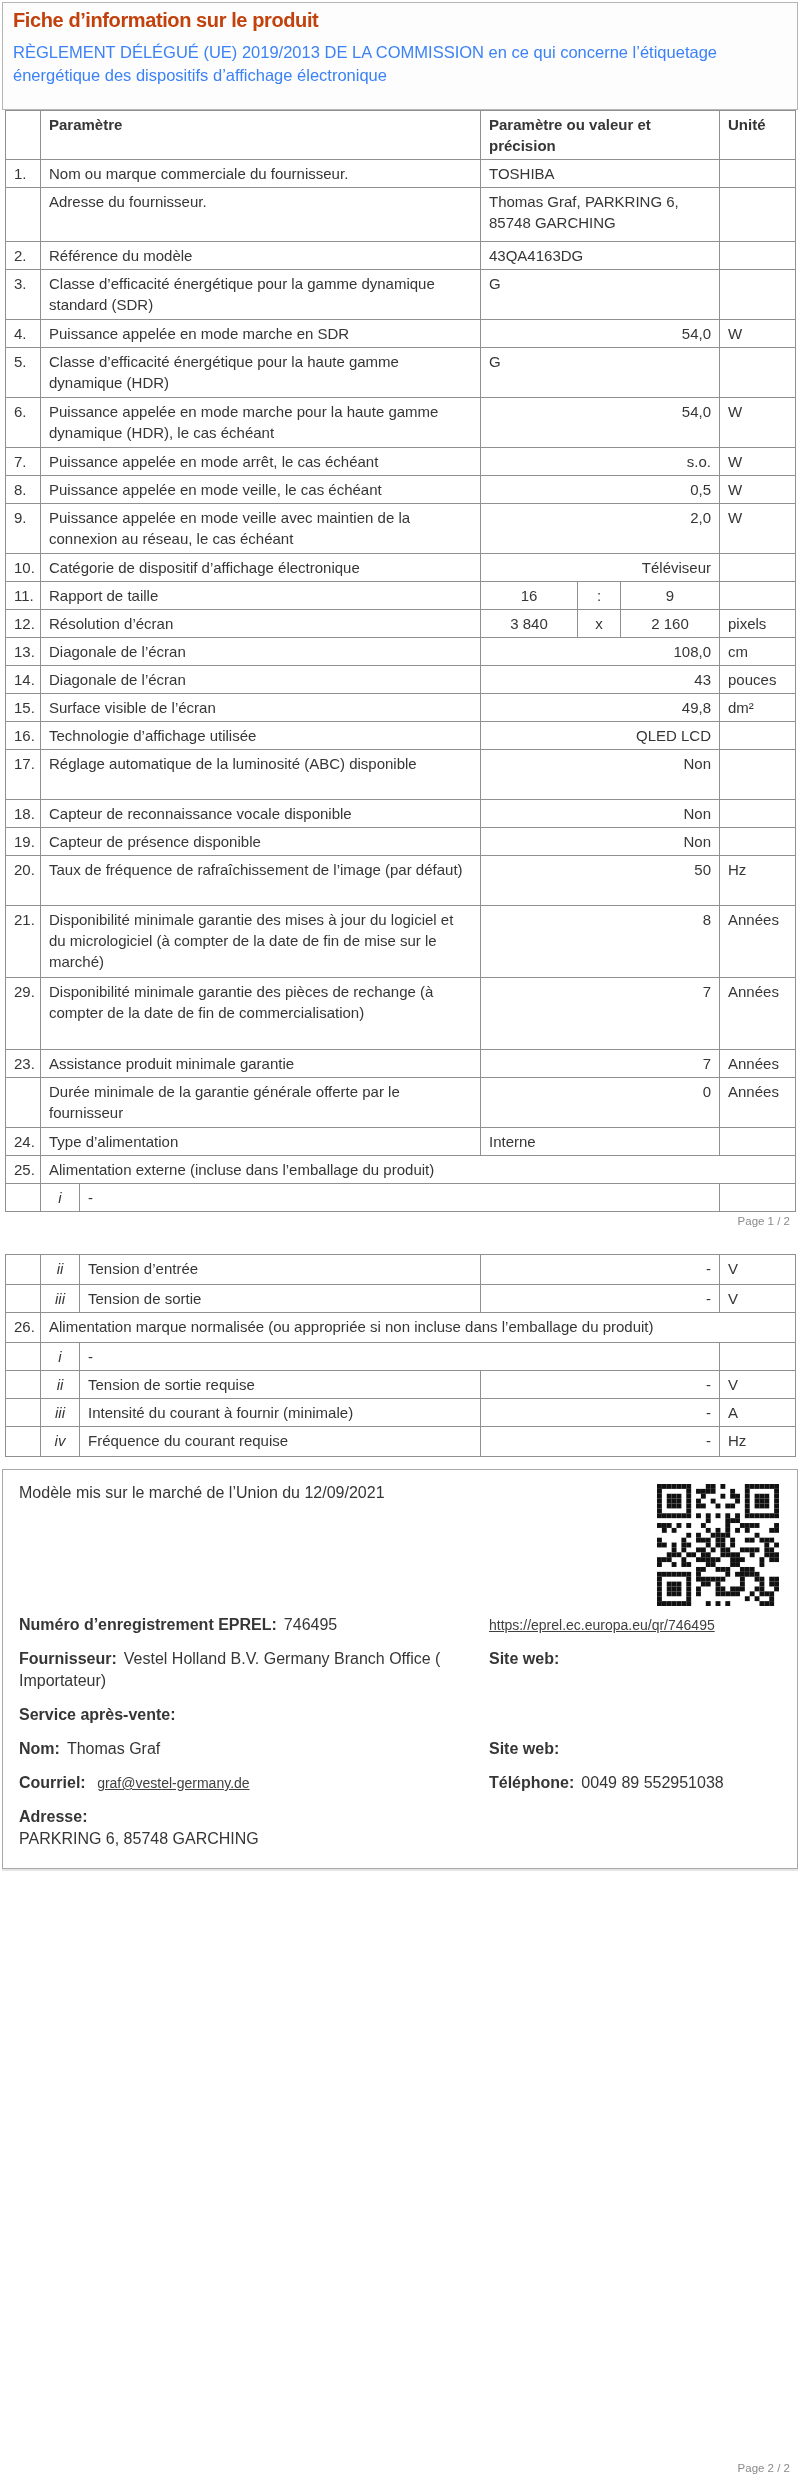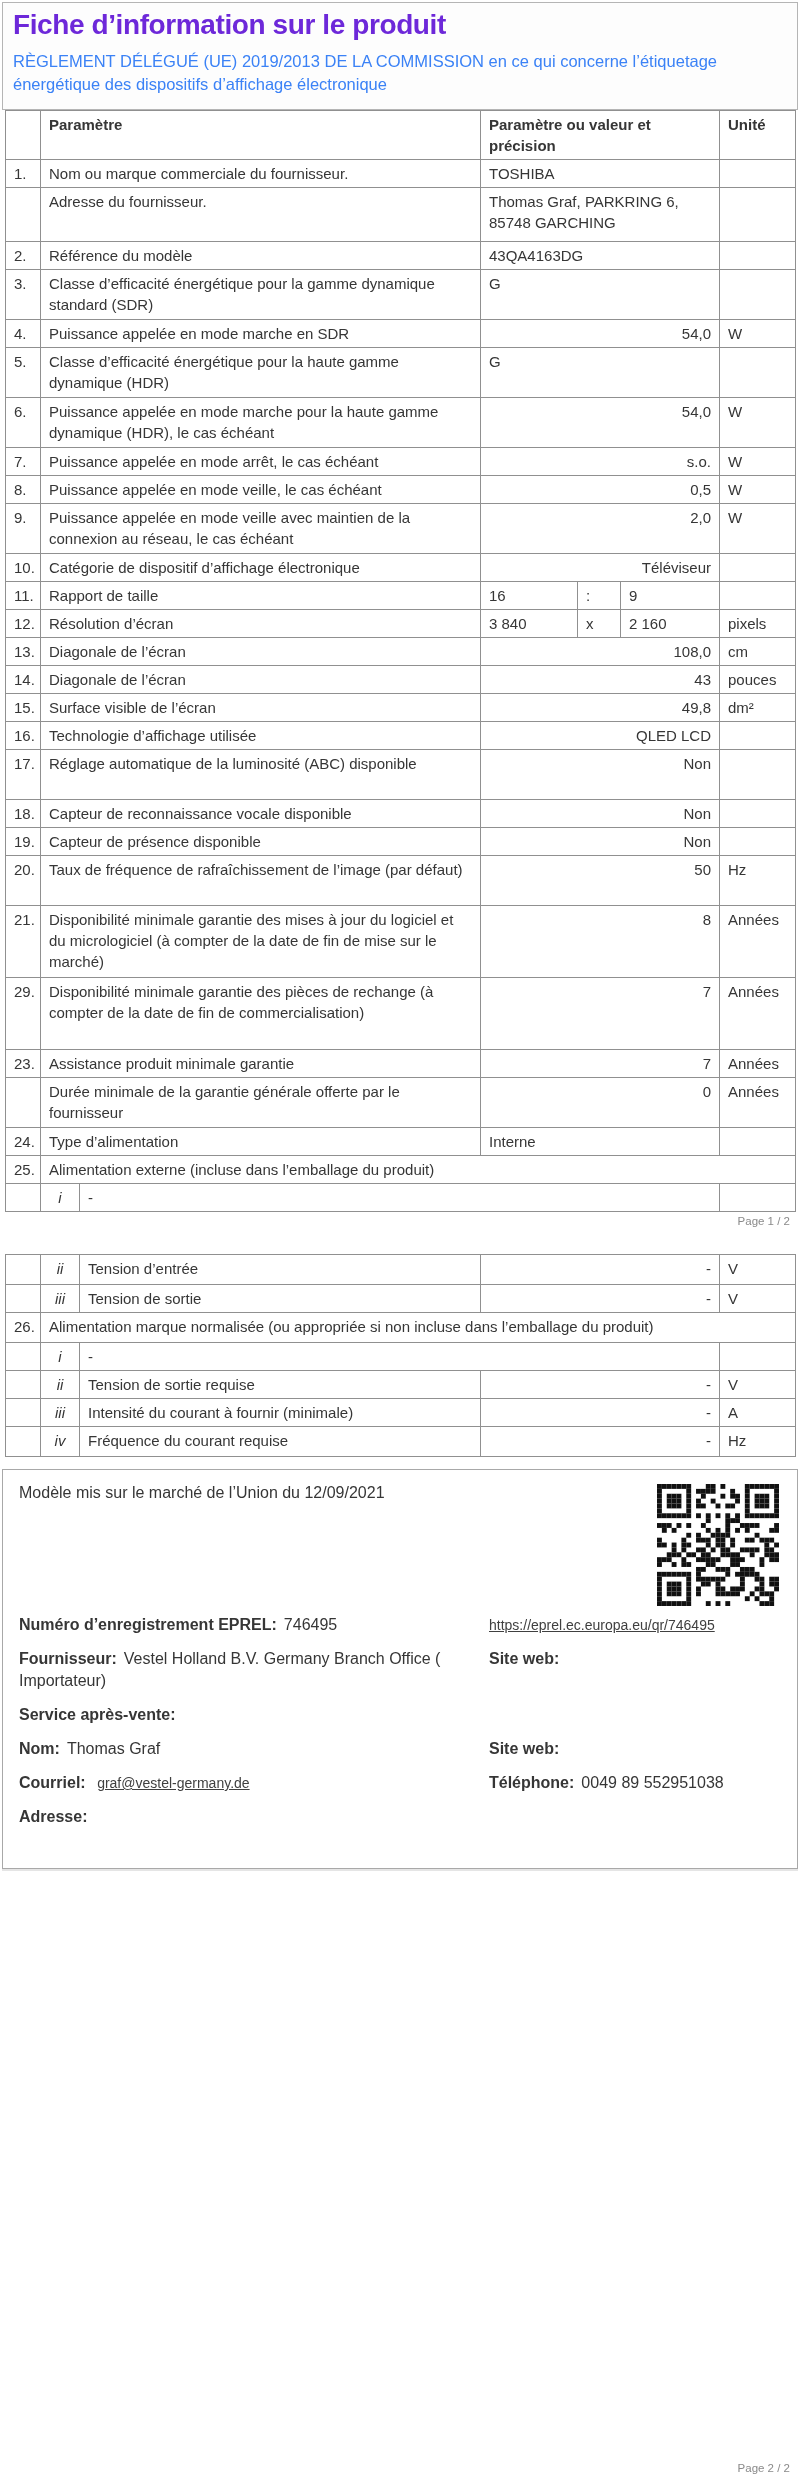--- a/index.html
+++ b/index.html
@@ -1,35 +1,35 @@
 <!DOCTYPE html>
 <html><head>
 <meta charset="utf-8">
 <style>
   html,body{margin:0;padding:0;background:#fff;}
   .sheet{position:relative;width:800px;height:2489px;background:#ffffff;
          font-family:"Liberation Sans",sans-serif;color:#333333;overflow:hidden;}
   
   .header-box{box-sizing:border-box;margin:2px 2px 0 2px;height:108px;
               border:1px solid #b5b5b5;padding:4px 12px 0 10px;background:#fdfdfd;}
-  .doc-title{font-size:28px;font-weight:bold;color:#6d28d9;letter-spacing:-0.4px;margin:2px 0 8px 0;}
+  .doc-title{font-size:20px;font-weight:bold;color:#c2410c;letter-spacing:-0.4px;margin:2px 0 8px 0;}
   .doc-subtitle{font-size:16.5px;line-height:23px;color:#3b82f6;margin-top:9px;max-width:745px;}
   
   table.fiche{border-collapse:collapse;table-layout:fixed;width:790px;margin-left:5px;
               font-size:15px;line-height:21px;color:#363636;}
   table.fiche td,table.fiche th{border:1px solid #909090;vertical-align:top;
               padding:3px 8px;overflow:hidden;}
   table.fiche th{font-weight:bold;text-align:left;}
   td.num{padding-left:10px;padding-right:2px;text-align:left;}
   td.roman{text-align:center;font-style:italic;padding-left:2px;padding-right:2px;}
   td.param{padding-left:12px;}
   td.value{padding-left:9px;padding-right:10px;}
   .v-left{text-align:left;}
   .v-right{text-align:right;}
-  td.vc{text-align:left;padding-left:2px;padding-right:2px;}
+  td.vc{text-align:center;padding-left:2px;padding-right:2px;}
   td.unit{padding-left:9px;}
   td.span-text{padding-left:12px;}
   td.dash{padding-left:12px;}
   th.h-value{padding-left:9px;}
   th.h-unit{padding-left:9px;}
   .page-label{font-size:11.5px;color:#8a8a8a;text-align:right;padding-right:10px;margin-top:3px;height:15px;}
   .page-label-2{position:absolute;top:2462px;right:10px;font-size:11.5px;color:#8a8a8a;}
   .t2{margin-top:24px;border-radius:28px;}
   
   .info-box{box-sizing:border-box;position:relative;margin:12px 2px 0 2px;height:400px;
@@ -646,17 +646,18 @@
         <span class="lbl">Courriel:</span>
         <a class="link val">graf@vestel-germany.de</a>
       </div>
       <div class="info-right">
         <span class="lbl">Téléphone:</span><span class="val">0049 89 552951038</span>
       </div>
     </div>
 
     <div>
       <div class="lbl">Adresse:</div>
+      <div>PARKRING 6, 85748 GARCHING</div>
     </div>
   </div>
 
   <div class="page-label-2">Page 2 / 2</div>
 </div>
 
 </body></html>

